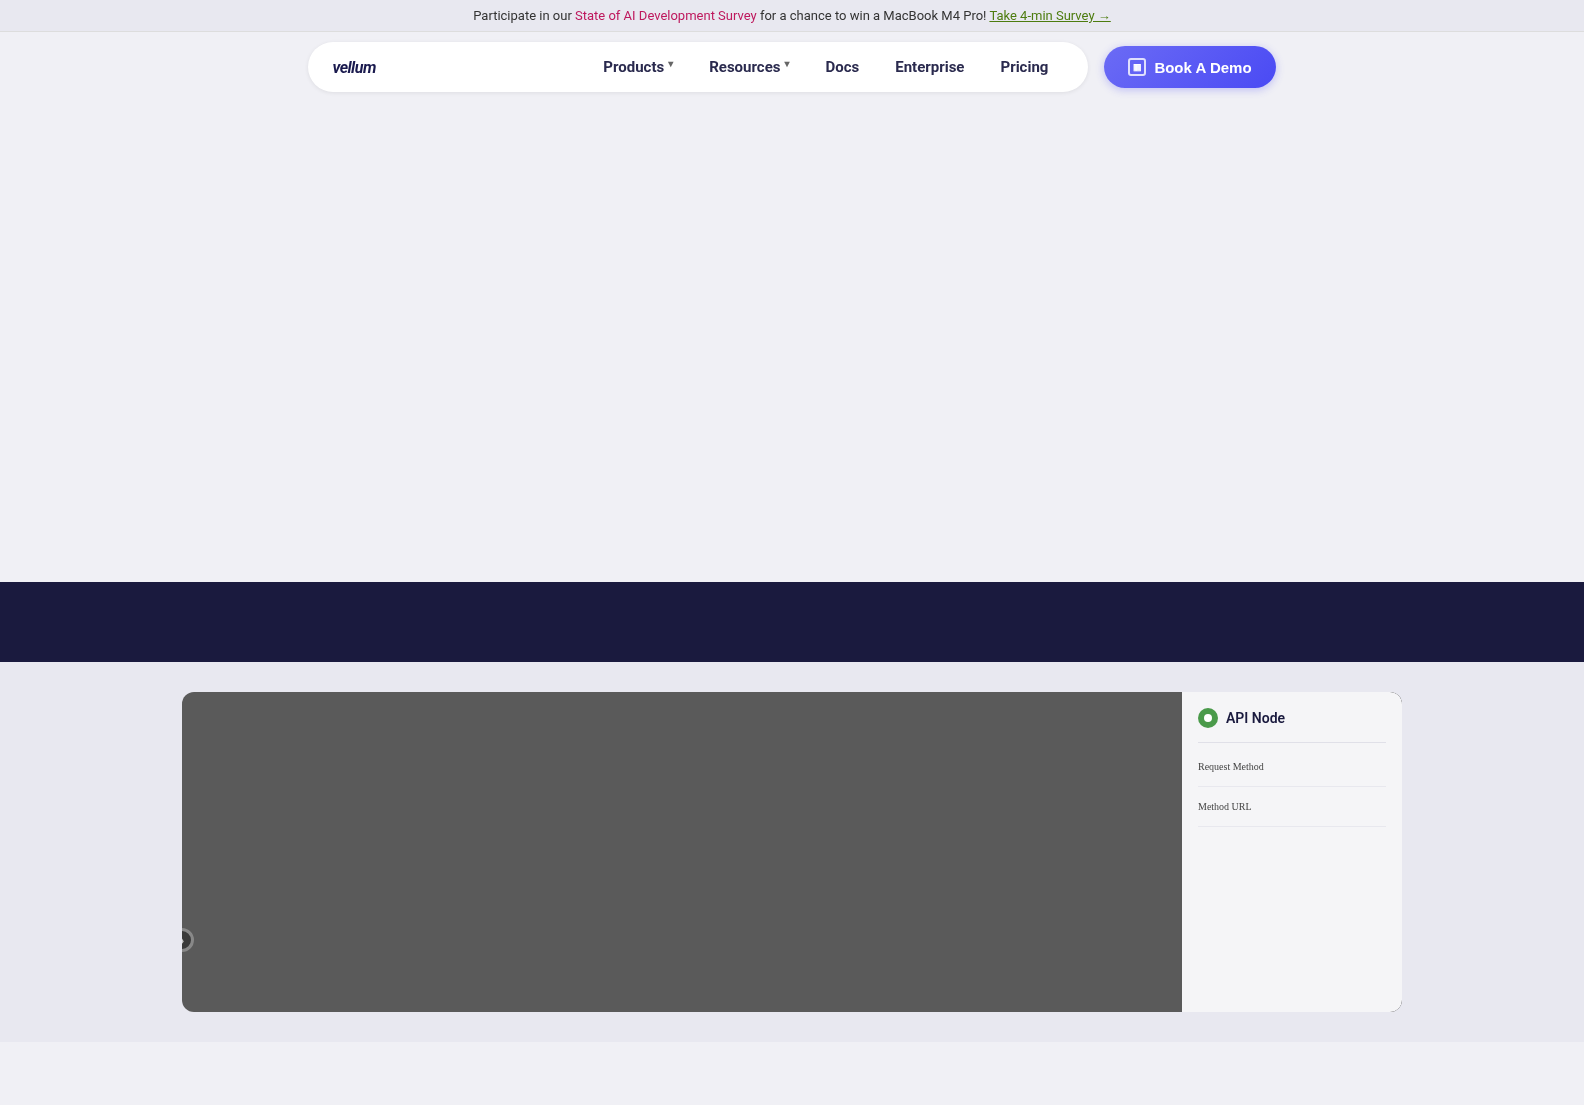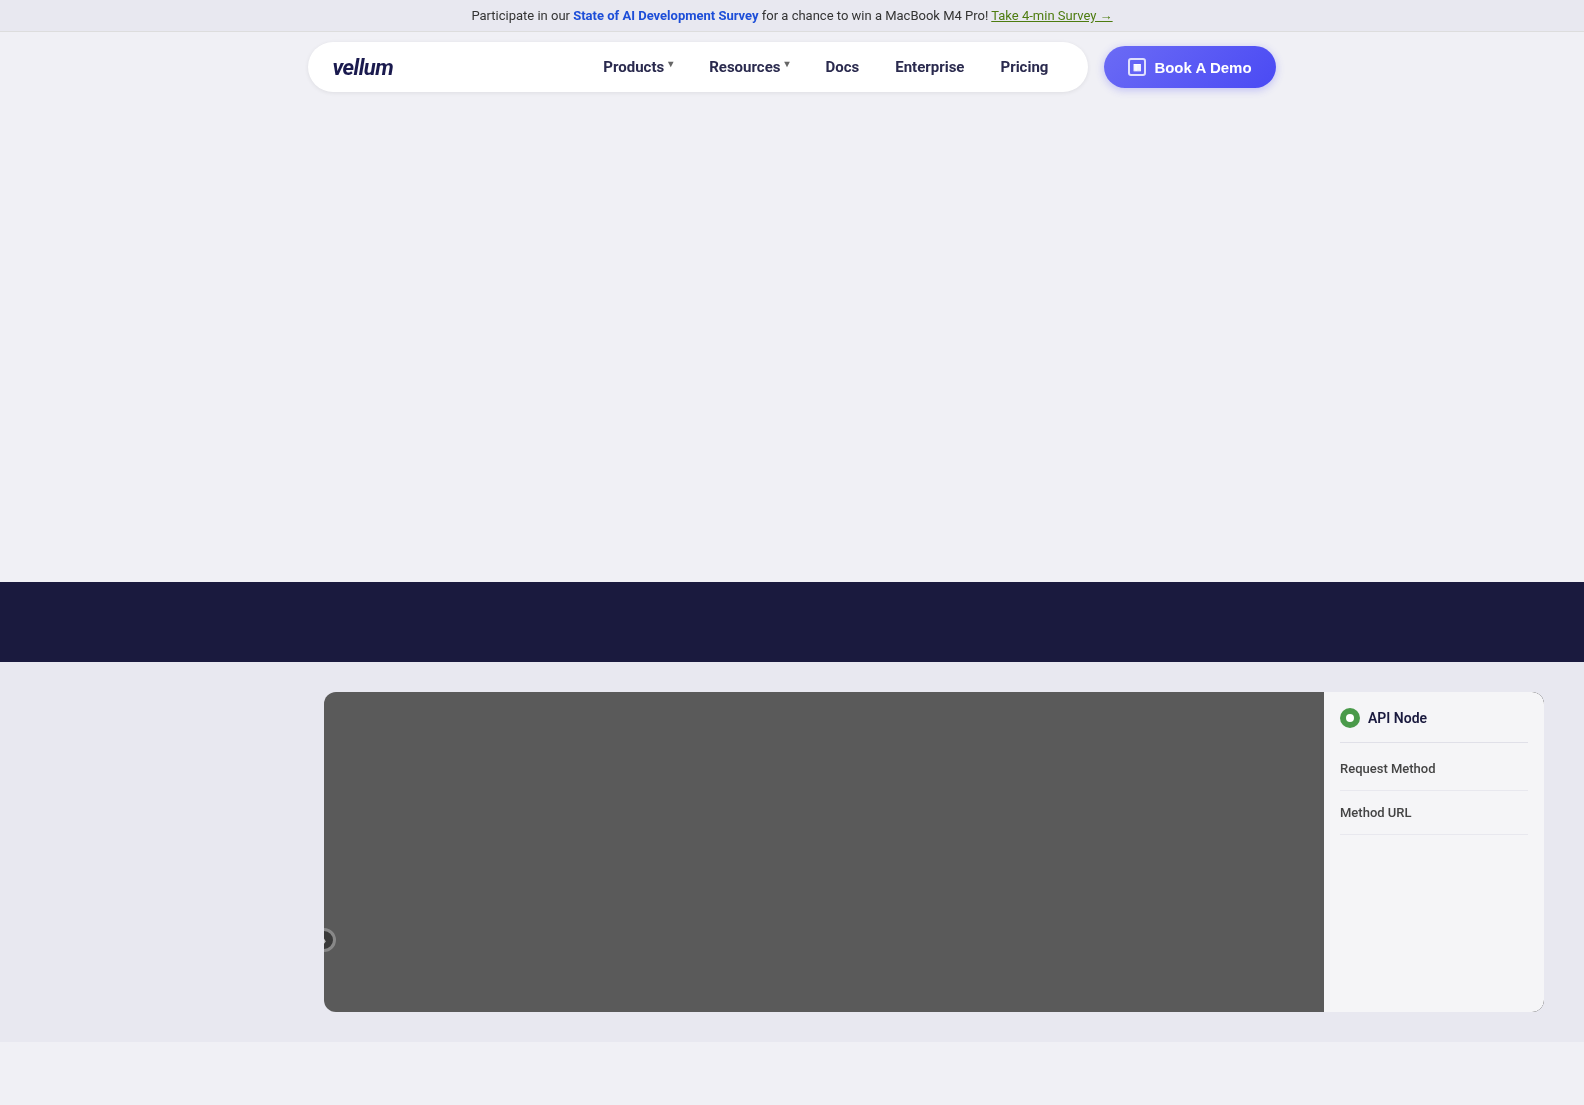--- a/index.html
+++ b/index.html
@@ -20,22 +20,22 @@
     .announcement-bar {
       background-color: #e8e8f0;
       text-align: center;
       padding: 8px 16px;
       font-size: 13px;
       color: #333;
       border-bottom: 1px solid #ddd;
     }
 
     .announcement-bar .bold-text {
-      font-weight: 700;
-      color: #1d4ed8;
+      font-weight: 400;
+      color: #be185d;
     }
 
     .announcement-bar .survey-link {
       color: #4d7c0f;
       text-decoration: underline;
       cursor: pointer;
     }
 
     
     .nav-wrapper {
@@ -53,21 +53,21 @@
       border-radius: 50px;
       padding: 8px 24px;
       gap: 8px;
       box-shadow: 0 1px 4px rgba(0,0,0,0.08);
       flex: 1;
       max-width: 780px;
       justify-content: space-between;
     }
 
     .nav-logo {
-      font-size: 22px;
+      font-size: 16px;
       font-weight: 700;
       color: #1a1a4e;
       letter-spacing: -0.5px;
       font-style: italic;
       margin-right: 16px;
     }
 
     .nav-links {
       display: flex;
       align-items: center;
@@ -136,21 +136,21 @@
       background-color: #1a1a3e;
       height: 80px;
       width: 100%;
     }
 
     
     .bottom-section {
       background-color: #e8e8f0;
       min-height: 380px;
       display: flex;
-      justify-content: flex-end;
+      justify-content: center;
       padding: 30px 40px;
     }
 
     .card-container {
       background-color: #5a5a5a;
       border-radius: 12px;
       width: 100%;
       max-width: 1220px;
       min-height: 300px;
       position: relative;
@@ -203,23 +203,24 @@
       font-size: 14px;
       font-weight: 600;
       color: #1a1a3e;
     }
 
     .api-node-field {
       display: flex;
       align-items: center;
       padding: 14px 0;
       border-bottom: 1px solid #e8e8ee;
-      font-size: 13px;
+      font-size: 10px;
       color: #444;
       font-weight: 500;
+      font-family: Liberation Serif, serif;
     }
 
     
     .connector-circle {
       position: absolute;
       left: -12px;
       bottom: 60px;
       width: 24px;
       height: 24px;
       background-color: #3a3a3a;

